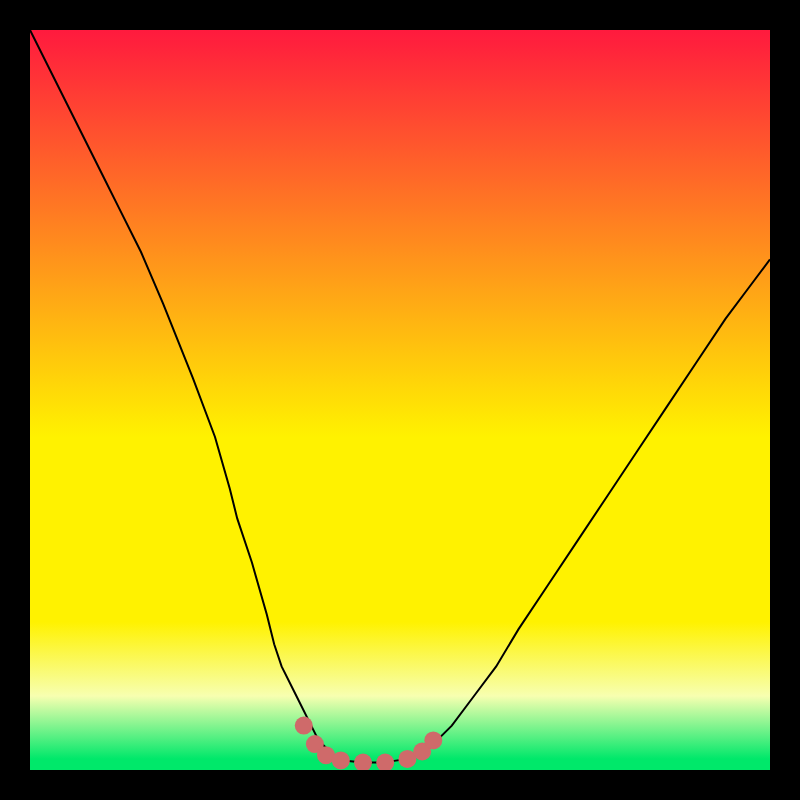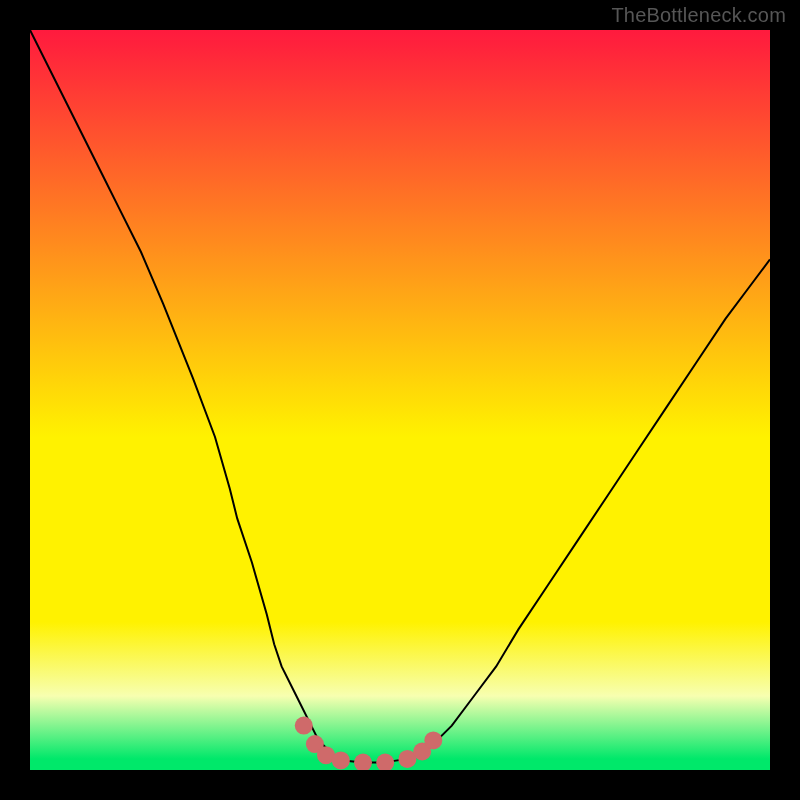--- a/index.html
+++ b/index.html
@@ -34,21 +34,20 @@
     left: 30px;
     width: 740px;
     height: 740px;
   }
   svg { display: block; }
 </style>
 </head>
 <body>
 
 <div class="frame">
-  <div class="watermark">TheBottleneck.com</div>
 
   <div class="plot-wrap">
     <svg id="chart-svg" width="740" height="740" viewBox="0 0 740 740">
       <defs>
         <linearGradient id="bg-grad" x1="0" y1="0" x2="0" y2="1">
             <stop offset="0%" stop-color="#ff1a3e"></stop>
             <stop offset="55.00000000000001%" stop-color="#fff200"></stop>
             <stop offset="80%" stop-color="#fff200"></stop>
             <stop offset="90%" stop-color="#f7ffb0"></stop>
             <stop offset="98.5%" stop-color="#00e86a"></stop>

